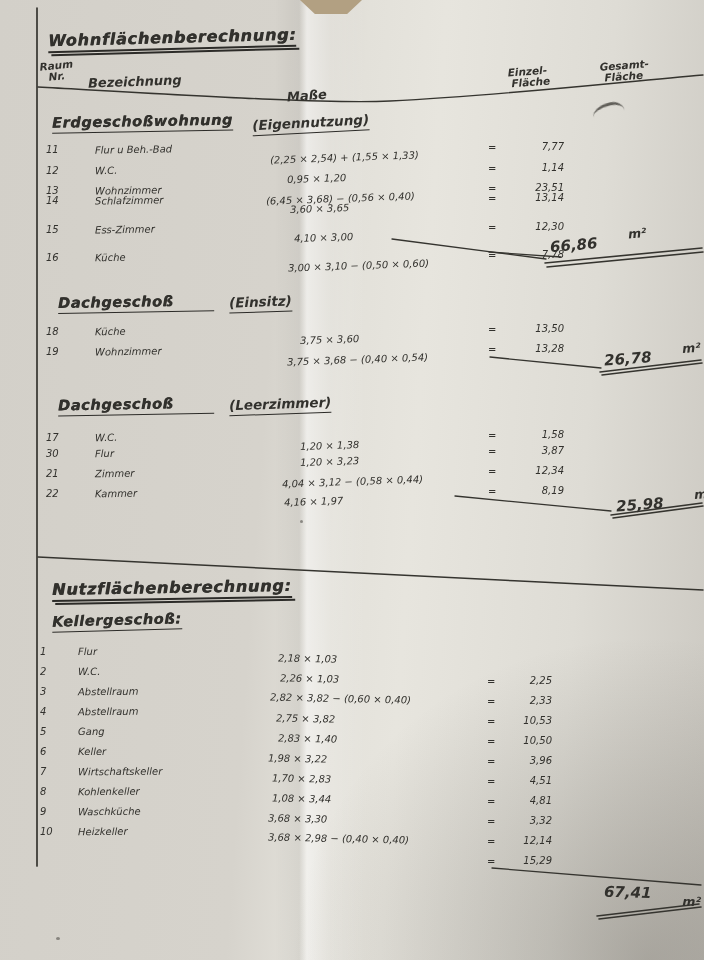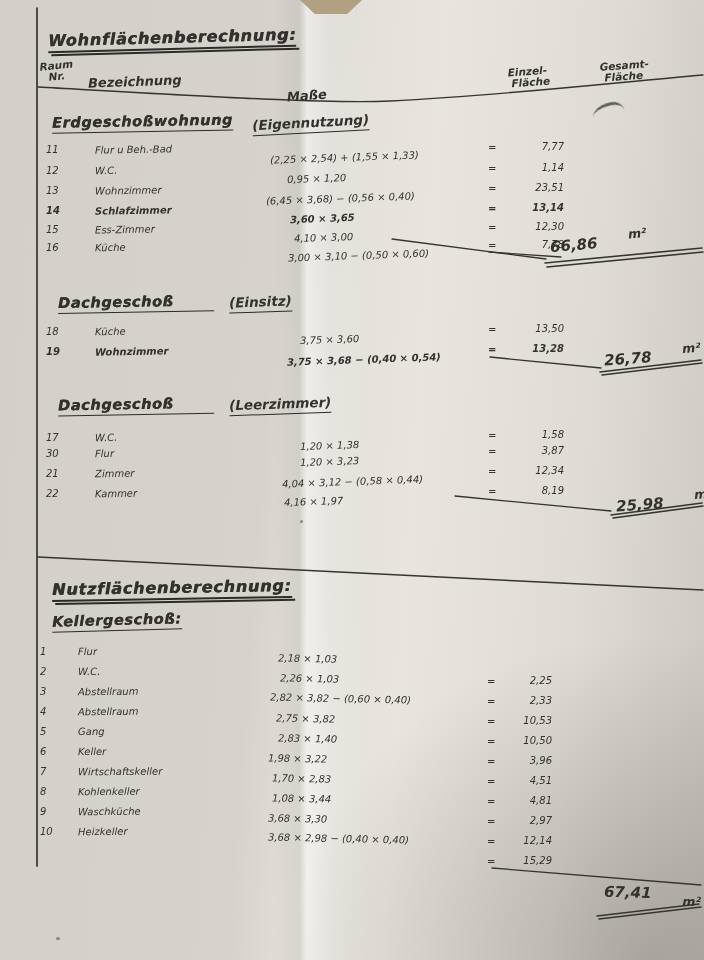--- a/index.html
+++ b/index.html
@@ -116,35 +116,35 @@
     <span class="eq">=</span>
     <span class="val">1,14</span>
   </div>
   <div class="row sw" style="top:185px;">
     <span class="nr">13</span>
     <span class="nm">Wohnzimmer</span>
     <span class="calc" style="left:228px;">(6,45 × 3,68) − (0,56 × 0,40)</span>
     <span class="eq">=</span>
     <span class="val">23,51</span>
   </div>
-  <div class="row sw" style="top:205px;font-weight:bold;">
+  <div class="row sw" style="top:195px;">
     <span class="nr">14</span>
     <span class="nm">Schlafzimmer</span>
     <span class="calc" style="left:252px;">3,60 × 3,65</span>
     <span class="eq">=</span>
     <span class="val">13,14</span>
   </div>
   <div class="row sw" style="top:224px;">
     <span class="nr">15</span>
     <span class="nm">Ess-Zimmer</span>
     <span class="calc" style="left:256px;">4,10 × 3,00</span>
     <span class="eq">=</span>
     <span class="val">12,30</span>
   </div>
-  <div class="row sw" style="top:242px;">
+  <div class="row sw" style="top:252px;">
     <span class="nr">16</span>
     <span class="nm">Küche</span>
     <span class="calc" style="left:250px;">3,00 × 3,10 − (0,50 × 0,60)</span>
     <span class="eq">=</span>
     <span class="val">7,78</span>
   </div>
 
   <div class="total hw" style="left:550px;top:234px;transform:rotate(-5deg);">
     <span class="tval">66,86</span>
     <span class="tunit">m²</span>
@@ -155,21 +155,21 @@
     <span class="suffix ul" style="display:inline-block;margin-left:10px;transform:rotate(-1deg) translateY(2px);">(Einsitz)</span>
   </div>
 
   <div class="row sw" style="top:326px;">
     <span class="nr">18</span>
     <span class="nm">Küche</span>
     <span class="calc" style="left:262px;">3,75 × 3,60</span>
     <span class="eq">=</span>
     <span class="val">13,50</span>
   </div>
-  <div class="row sw" style="top:346px;font-weight:bold;">
+  <div class="row sw" style="top:346px;">
     <span class="nr">19</span>
     <span class="nm">Wohnzimmer</span>
     <span class="calc" style="left:249px;">3,75 × 3,68 − (0,40 × 0,54)</span>
     <span class="eq">=</span>
     <span class="val">13,28</span>
   </div>
 
   <div class="total hw" style="left:604px;top:348px;transform:rotate(-4deg);">
     <span class="tval">26,78</span>
     <span class="tunit">m²</span>
@@ -270,21 +270,21 @@
     <span class="nm">Wirtschaftskeller</span>
     <span class="calc" style="left:234px;">1,70 × 2,83</span>
     <span class="eq">=</span>
     <span class="val">4,81</span>
   </div>
   <div class="row sk" style="top:786px;">
     <span class="nr">8</span>
     <span class="nm">Kohlenkeller</span>
     <span class="calc" style="left:234px;">1,08 × 3,44</span>
     <span class="eq">=</span>
-    <span class="val">2,97</span>
+    <span class="val">3,32</span>
   </div>
   <div class="row sk" style="top:806px;">
     <span class="nr">9</span>
     <span class="nm">Waschküche</span>
     <span class="calc" style="left:230px;">3,68 × 3,30</span>
     <span class="eq">=</span>
     <span class="val">12,14</span>
   </div>
   <div class="row sk" style="top:826px;padding-left:11px;">
     <span class="nr">10</span>

